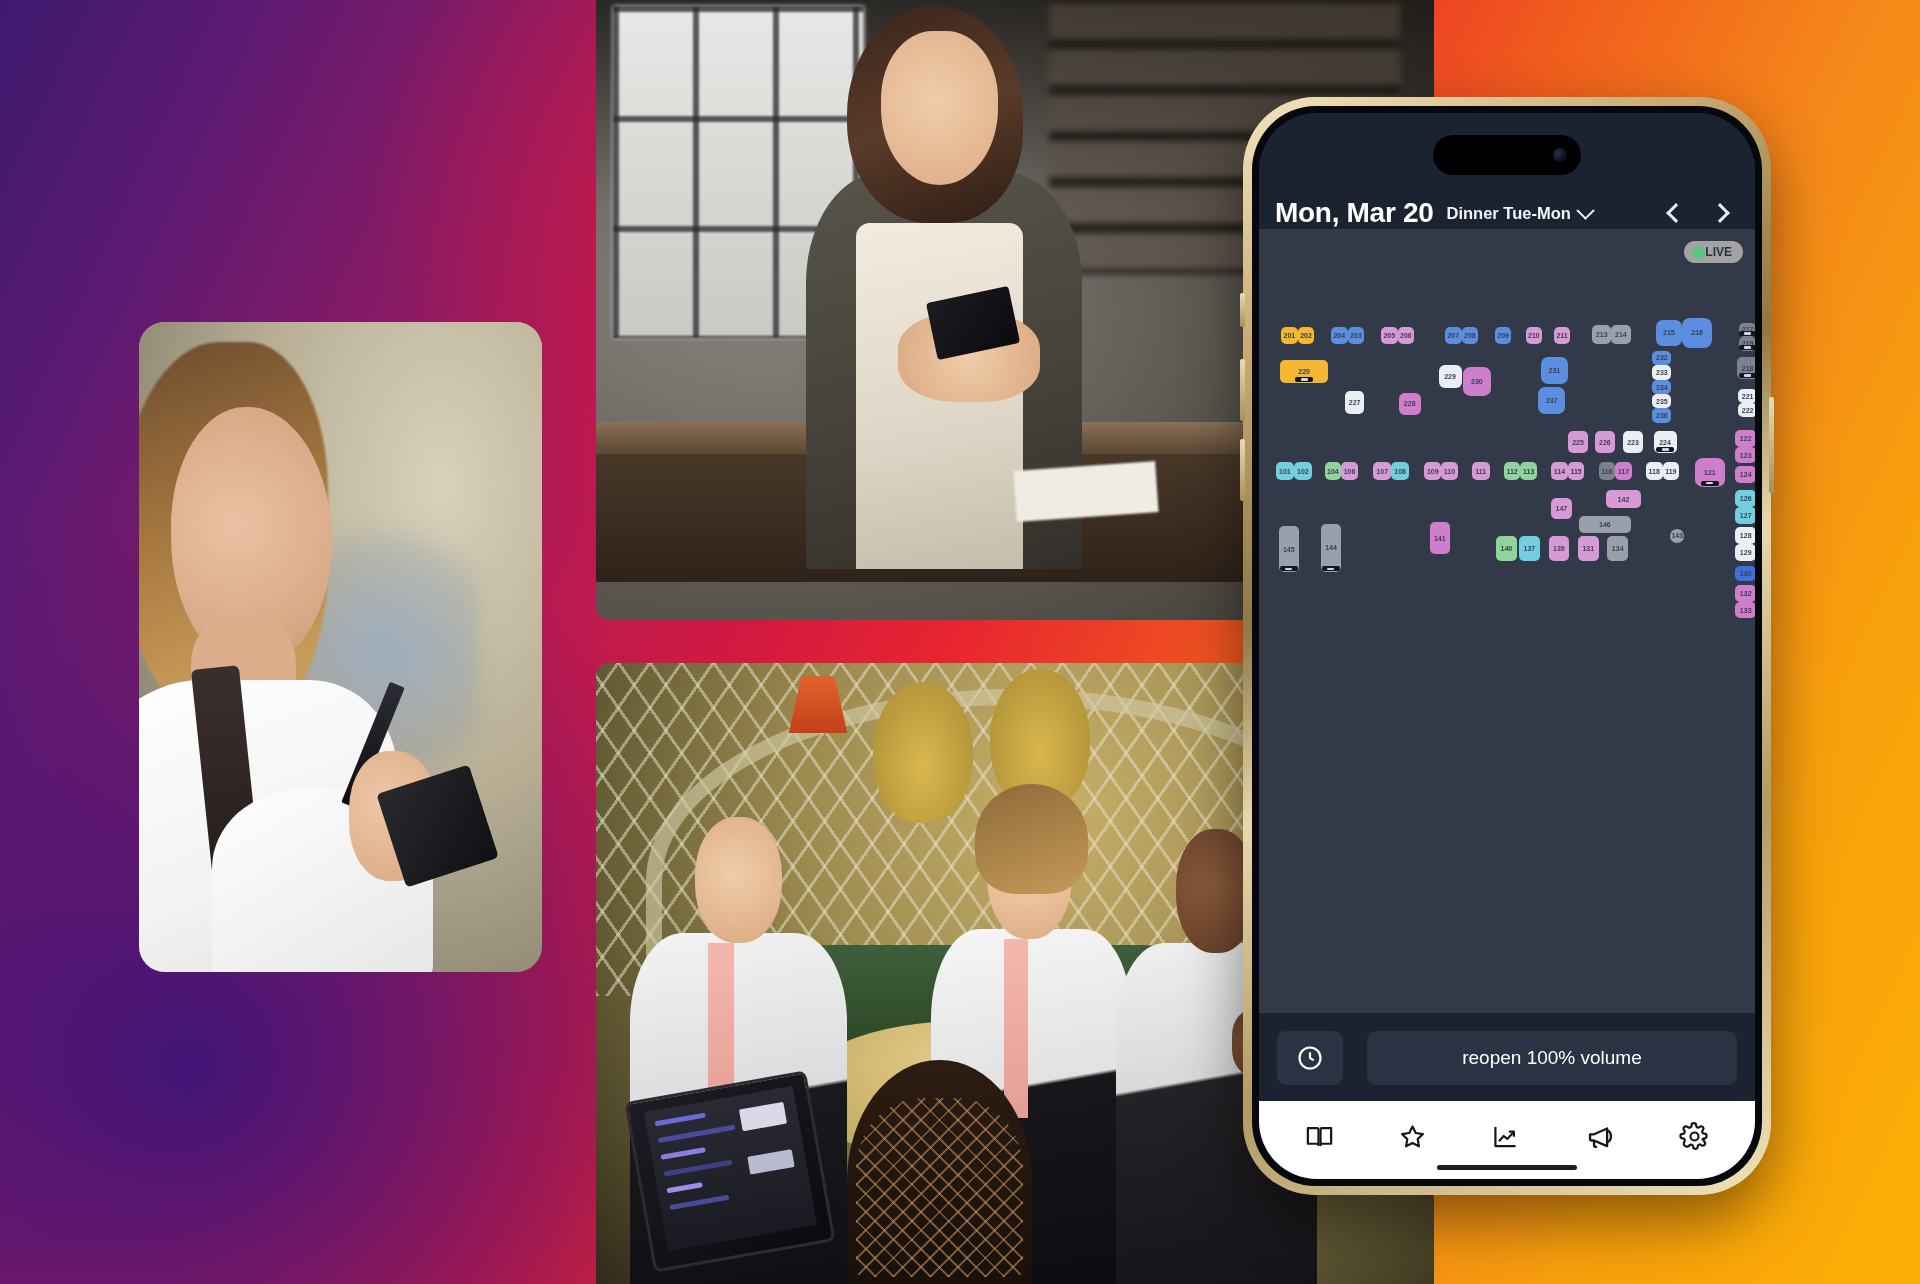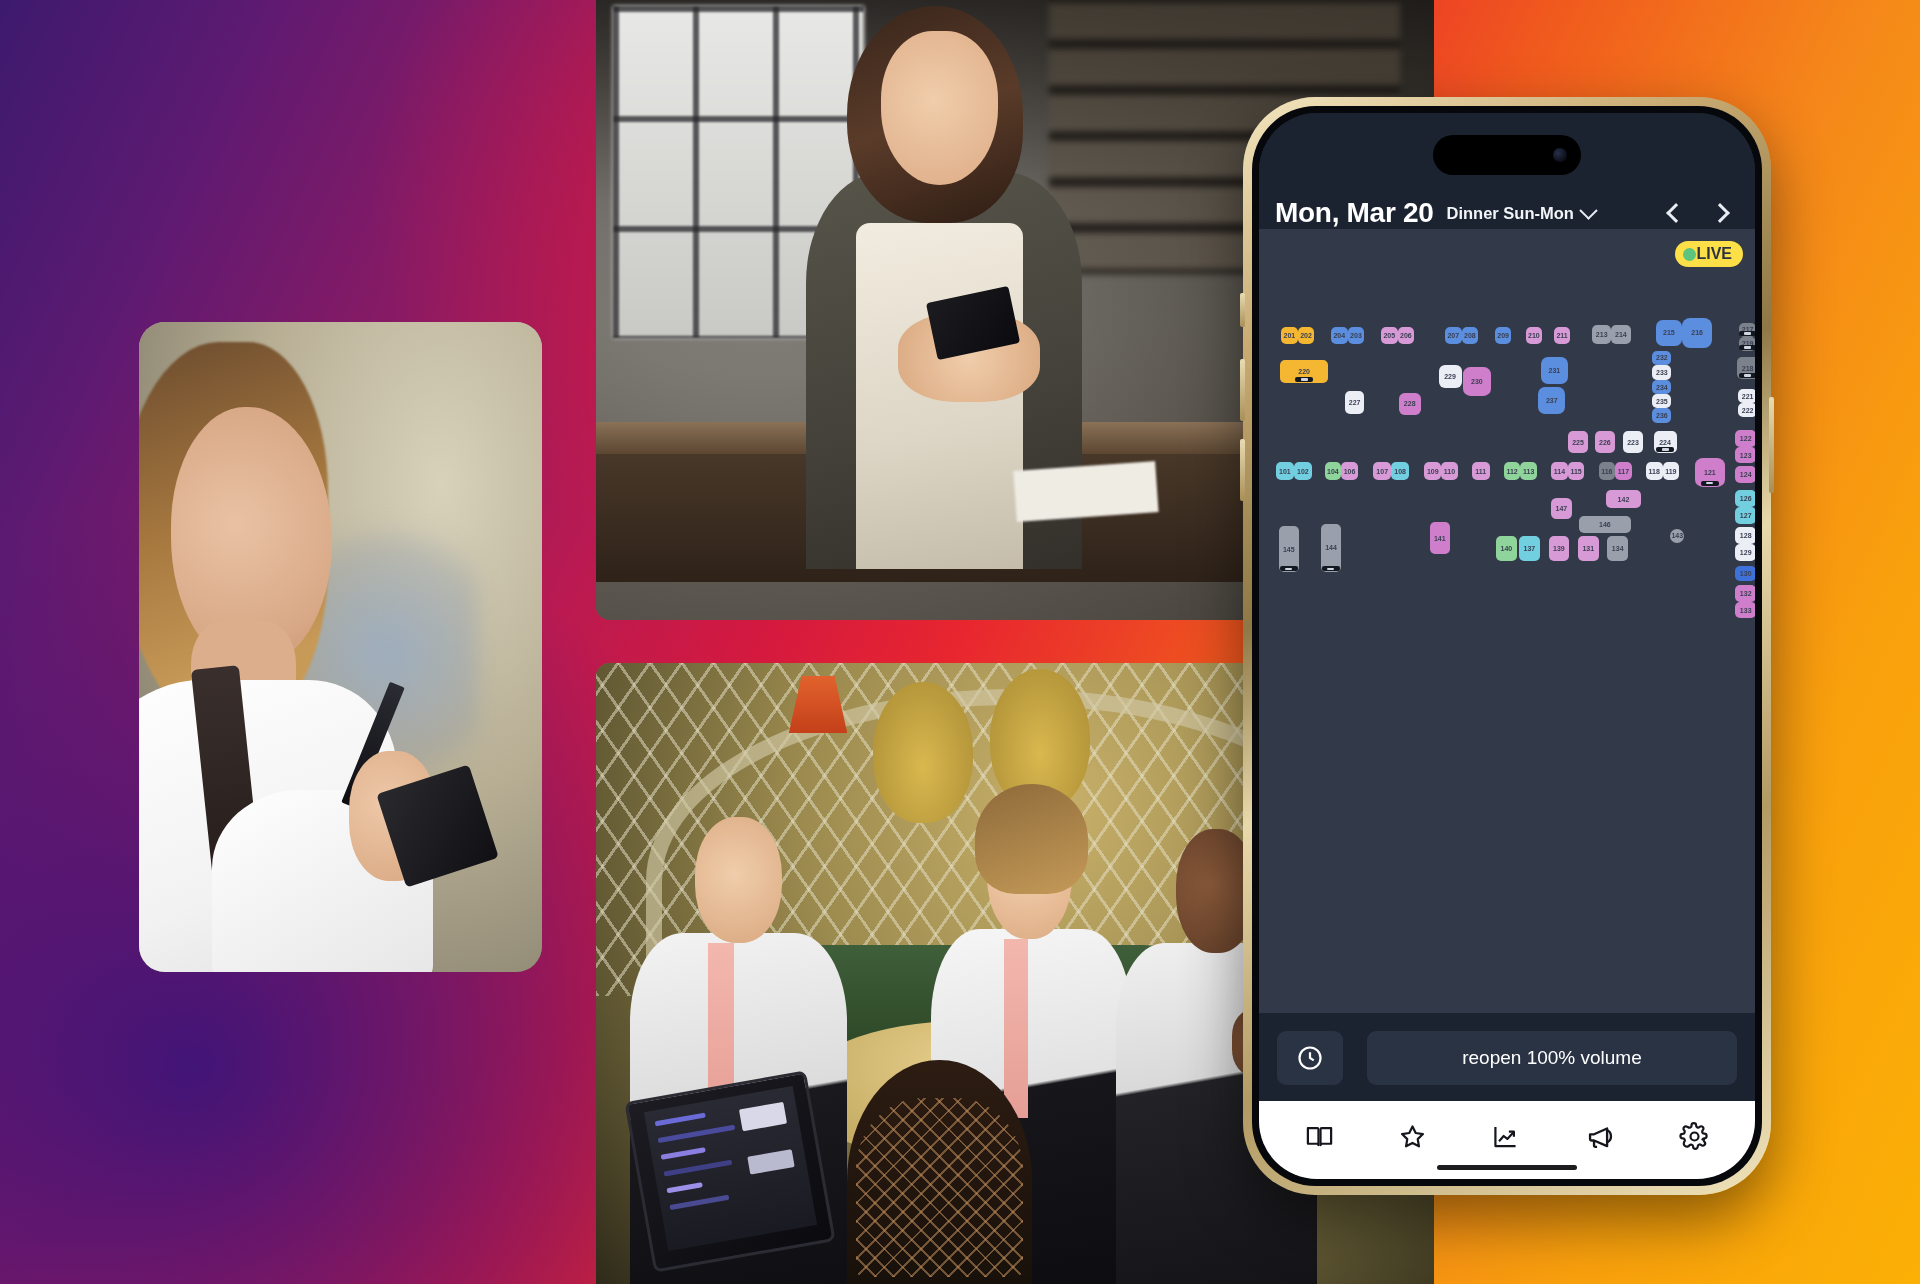--- a/index.html
+++ b/index.html
@@ -351,22 +351,22 @@
 
   
   #floor {
     position:relative; flex:1 1 auto;
     background:#323a49;
     overflow:hidden;
   }
   #live-badge {
     position:absolute; right:12px; top:12px;
     display:flex; align-items:center; 
-    background:#fde047; border-radius:14px; padding:4px 11px 4px 8px;
-    font-size:16px; font-weight:700; color:#2b3342;
+    background:#a3a3a3; border-radius:14px; padding:4px 11px 4px 8px;
+    font-size:12px; font-weight:700; color:#2b3342;
     z-index: 4;
   }
   #live-badge .dot { width:13px; height:13px; border-radius:50%; background:#5cc47c; }
 
   .tbl {
     position:absolute;
     display:flex; align-items:center; justify-content:center;
     font-size:7px; font-weight:700; color:#3a3f52;
     border-radius: 4px;
     line-height:1;
@@ -508,21 +508,21 @@
     <div id="screen">
 
       <div id="dynamic-island">
         <div class="cam"></div>
       </div>
 
       <div id="app-header">
         <div id="date-row">
           <div id="date-title">Mon, Mar 20</div>
           <div id="shift-select">
-            <span>Dinner Sun-Mon</span>
+            <span>Dinner Tue-Mon</span>
             <span class="chev-down"></span>
           </div>
           <div id="nav-arrows">
             <span class="arrow left"></span>
             <span class="arrow right"></span>
           </div>
         </div>
 
       </div>
 

